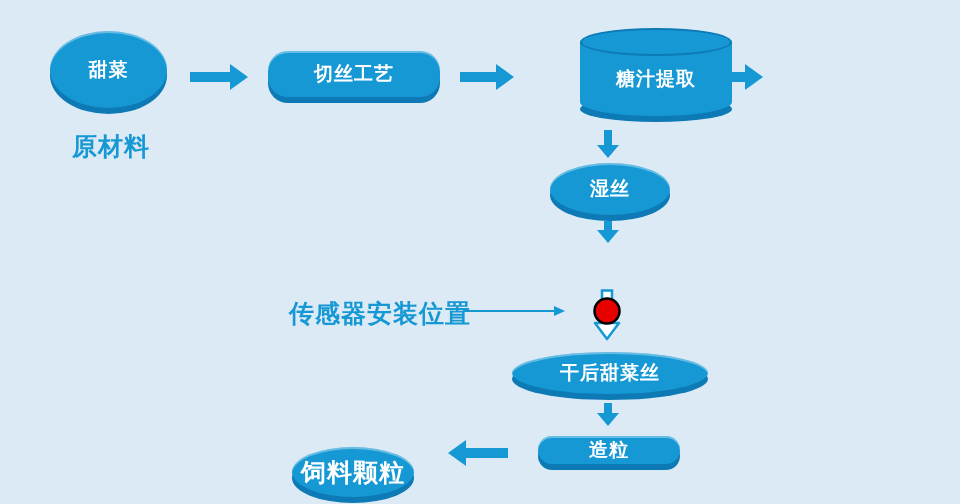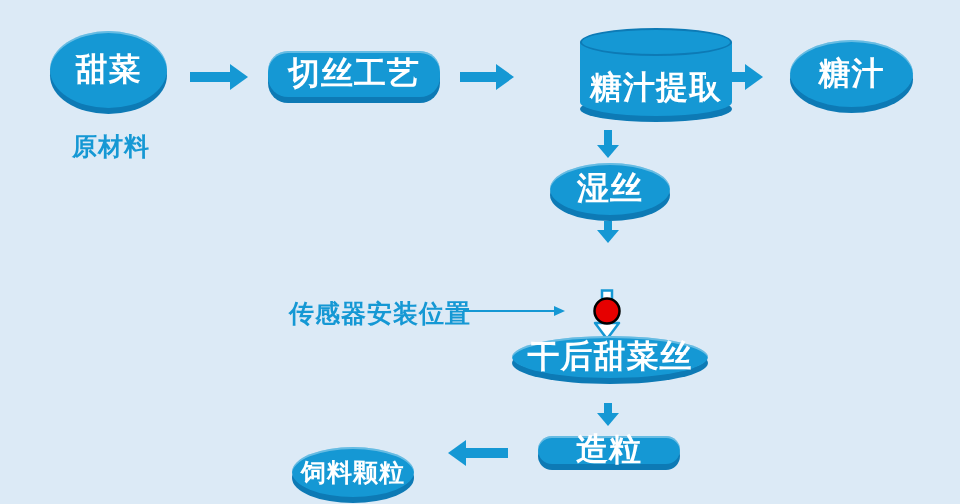--- a/index.html
+++ b/index.html
@@ -14,21 +14,21 @@
   .stage{
     position:relative;width:960px;height:504px;background:var(--bg);
     overflow:hidden;
   }
   
   .node{
     position:absolute;display:flex;align-items:center;justify-content:center;
     background:var(--blue);color:var(--white);
   }
   .nl{
-    font-weight:700;font-size:32px;color:var(--white);letter-spacing:1px;
+    font-weight:700;font-size:19px;color:var(--white);letter-spacing:1px;
     white-space:nowrap;
   }
   .ellipse{
     border-radius:50%;
     box-shadow:0 6px 0 var(--dark), inset 0 2px 0 rgba(255,255,255,.35);
   }
   .rect{
     border-radius:20px;
     box-shadow:0 6px 0 var(--dark), inset 0 2px 0 rgba(255,255,255,.35);
   }
@@ -97,23 +97,20 @@
     <i class="cyl-body"></i>
     <i class="cyl-top"></i>
     <span class="nl cyl-label">糖汁提取</span>
   </div>
 
   <div class="arrow-h" style="left:706px;top:64px;width:57px;">
     <i class="shaft"></i>
       <i class="head-r"></i>
   </div>
 
-  <div class="node ellipse" style="left:790px;top:40px;width:123px;height:67px;">
-    <span class="nl">糖汁</span>
-  </div>
 
   <div class="arrow-v" style="left:597px;top:130px;height:28px;">
     <i class="vshaft"></i>
       <i class="head-d"></i>
   </div>
 
   <div class="node ellipse" style="left:550px;top:163px;width:120px;height:52px;">
     <span class="nl">湿丝</span>
   </div>
 
@@ -129,21 +126,21 @@
     <i class="pline"></i>
       <i class="phead"></i>
   </div>
 
   <svg class="marker-svg" width="44" height="52" viewBox="0 0 44 52">
     <rect x="17" y="1.5" width="10" height="33" fill="#FFFFFF" stroke="#1598D4" stroke-width="2.5"></rect>
     <polygon points="10,34 34,34 22,50" fill="#FFFFFF" stroke="#1598D4" stroke-width="2.5" stroke-linejoin="round"></polygon>
     <circle cx="22" cy="22" r="12.5" fill="#E60000" stroke="#000000" stroke-width="2.5"></circle>
   </svg>
 
-  <div class="node ellipse" style="left:512px;top:336px;width:196px;height:42px;">
+  <div class="node ellipse" style="left:512px;top:352px;width:196px;height:42px;">
     <span class="nl">干后甜菜丝</span>
   </div>
 
   <div class="arrow-v" style="left:597px;top:403px;height:23px;">
     <i class="vshaft"></i>
       <i class="head-d"></i>
   </div>
 
   <div class="node rect" style="left:538px;top:436px;width:142px;height:28px;">
     <span class="nl">造粒</span>

